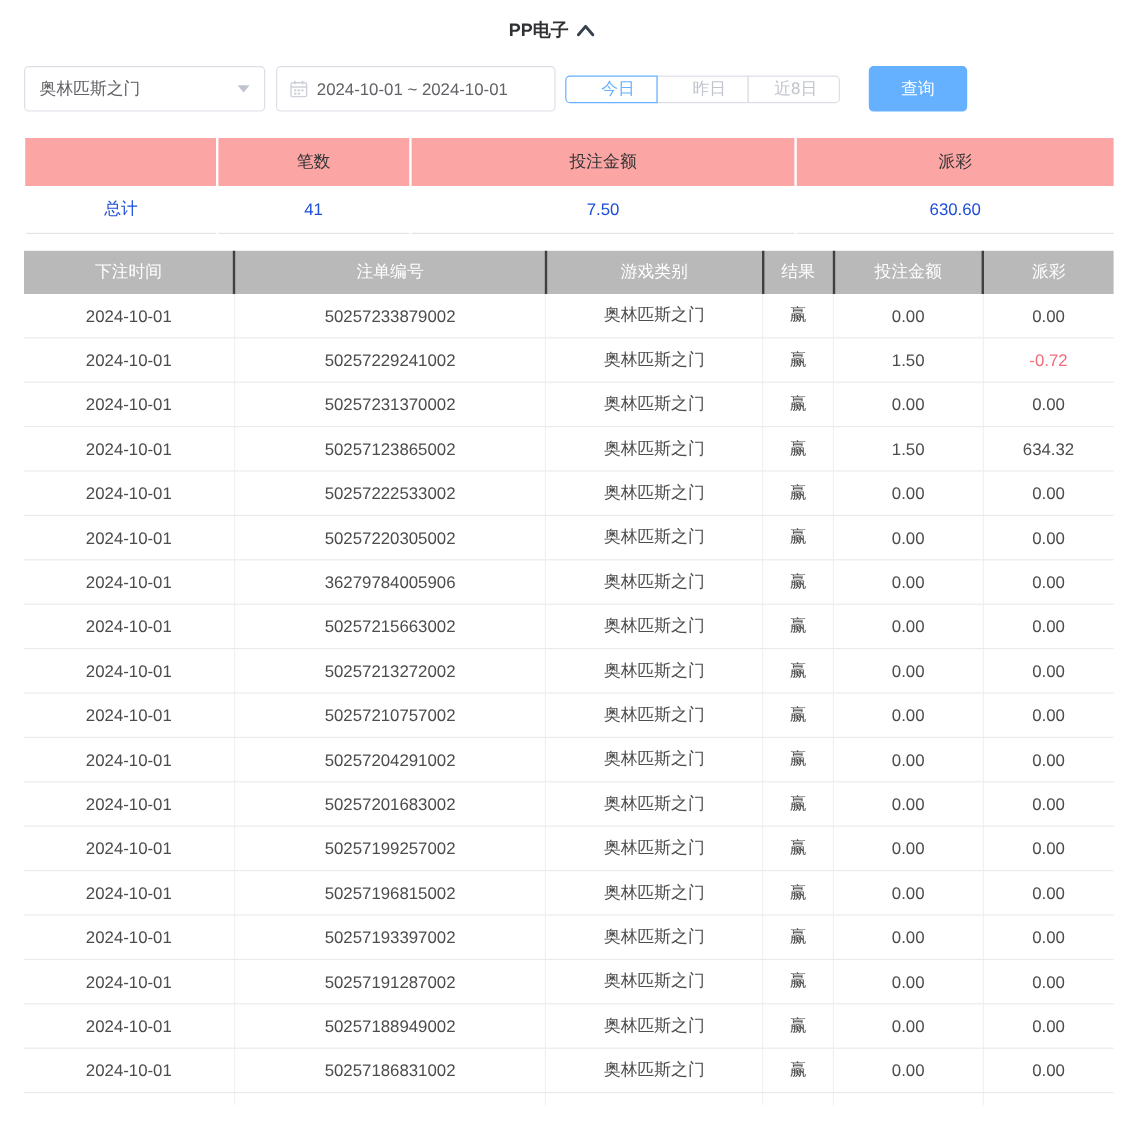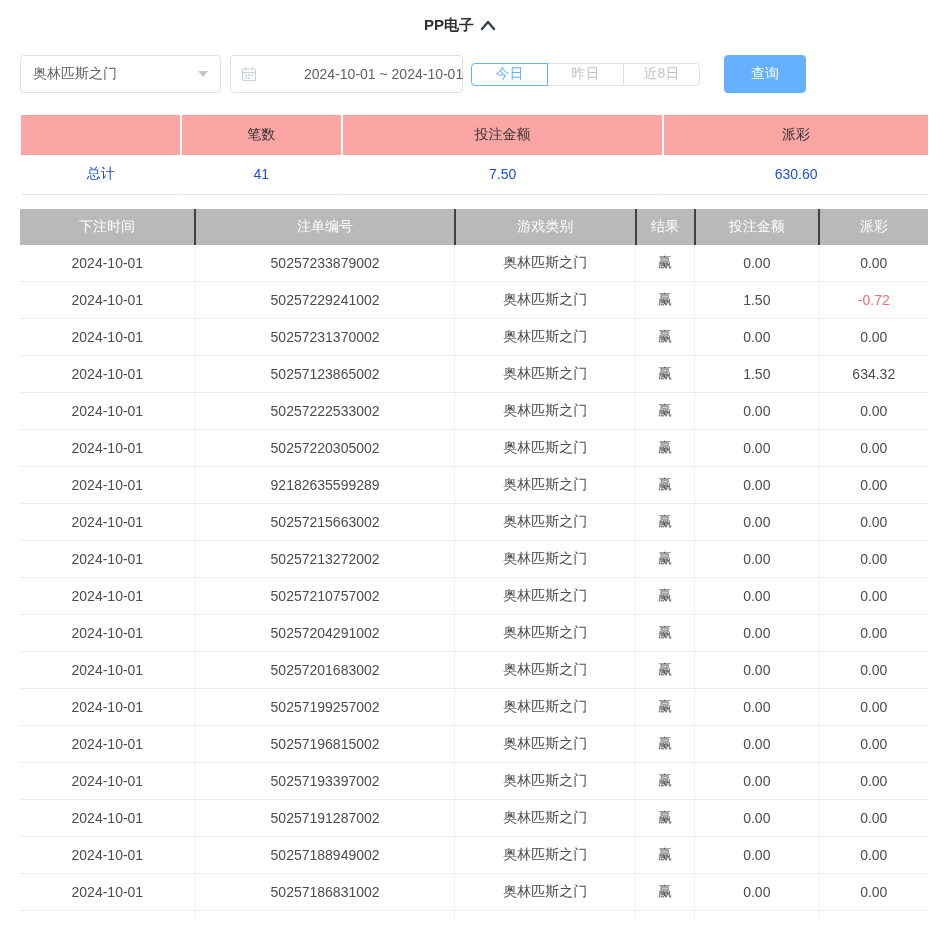--- a/index.html
+++ b/index.html
@@ -35,30 +35,31 @@
   .select-box .select-value { font-size: 14px; color: #606266; }
   .caret-down {
     width: 0; height: 0;
     border-left: 5px solid transparent; border-right: 5px solid transparent;
     border-top: 6px solid #c0c4cc;
   }
   .date-box {
     margin-left: 9px; width: 233px; height: 38px;
     border: 1px solid #dcdfe6; border-radius: 4px;
     display: flex; align-items: center; padding: 0 10px;
-    background: #fff; cursor: pointer; gap: 40px;
+    background: #fff; cursor: pointer;
   }
   .date-box .date-value { font-size: 14px; color: #606266; margin-left: 7px; white-space: nowrap; }
   .btn-group { display: flex; margin-left: 8px; }
   .quick-btn {
     height: 23px; min-width: 77px; padding: 0 18px;
     background: #fff; border: 1px solid #dcdfe6;
     font-size: 14px; color: #c0c4cc; cursor: pointer;
     margin-left: -1px;
     font-family: inherit;
+    text-align: right;
   }
   .quick-btn:first-child { border-radius: 4px 0 0 4px; margin-left: 0; }
   .quick-btn:last-child { border-radius: 0 4px 4px 0; }
   .quick-btn.active {
     color: var(--accent); border-color: var(--accent);
     position: relative; z-index: 1; border-radius: 4px 0 0 4px;
   }
   .search-btn {
     margin-left: 24px; height: 38px; width: 82px;
     background: var(--accent); color: #fff;
@@ -248,21 +249,21 @@
         <tr>
           <td>2024-10-01</td>
           <td>50257220305002</td>
           <td>奥林匹斯之门</td>
           <td>赢</td>
           <td>0.00</td>
           <td>0.00</td>
         </tr>
         <tr>
           <td>2024-10-01</td>
-          <td>92182635599289</td>
+          <td>36279784005906</td>
           <td>奥林匹斯之门</td>
           <td>赢</td>
           <td>0.00</td>
           <td>0.00</td>
         </tr>
         <tr>
           <td>2024-10-01</td>
           <td>50257215663002</td>
           <td>奥林匹斯之门</td>
           <td>赢</td>

